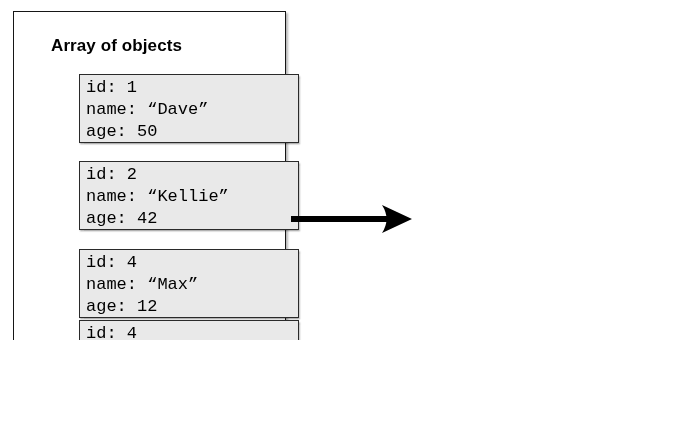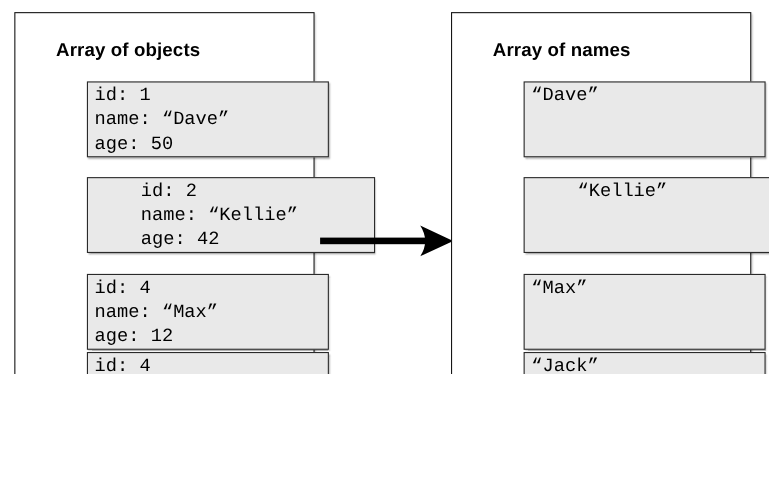--- a/index.html
+++ b/index.html
@@ -40,21 +40,21 @@
     position: absolute;
     left: 25px;
     width: 218px;
     height: 67px;
     background: var(--box-fill, #e9e9e9);
     border: 1.4px solid var(--box-border, #2a2a2a);
     box-shadow: 1px 1.5px 1.5px rgba(0,0,0,0.3);
     margin-left: 40px;
   }
   .row-0 { top: 62px; }
-  .row-1 { top: 149px; padding-left: 42px; }
+  .row-1 { top: 149px; }
   .row-2 { top: 237px; }
   .row-3 { top: 308px; }
   .cell-text {
     margin: 0;
     padding: 2px 0 0 6px;
     font-family: "Liberation Mono", "DejaVu Sans Mono", monospace;
     font-size: 17px;
     line-height: 22px;
     color: var(--text, #000000);
     white-space: pre;
@@ -97,30 +97,14 @@
     </div>
   </div>
 
   <div class="arrow-wrap">
     <svg width="126" height="41" viewBox="0 0 126 41" style="display:block">
       <rect x="2" y="17" width="101" height="6" style="fill:var(--arrow,#000000)"></rect>
       <path d="M 123 20 L 93 6 Q 102 20 93 34 Z" style="fill:var(--arrow,#000000)"></path>
     </svg>
   </div>
 
-  <div class="panel panel-right">
-    <div class="panel-title">Array of names</div>
-
-    <div class="cell row-0">
-      <pre class="cell-text">“Dave”</pre>
-    </div>
-    <div class="cell row-1">
-      <pre class="cell-text">“Kellie”</pre>
-    </div>
-    <div class="cell row-2">
-      <pre class="cell-text">“Max”</pre>
-    </div>
-    <div class="cell row-3">
-      <pre class="cell-text">“Jack”</pre>
-    </div>
-  </div>
 
 </div>
 
 </body></html>

